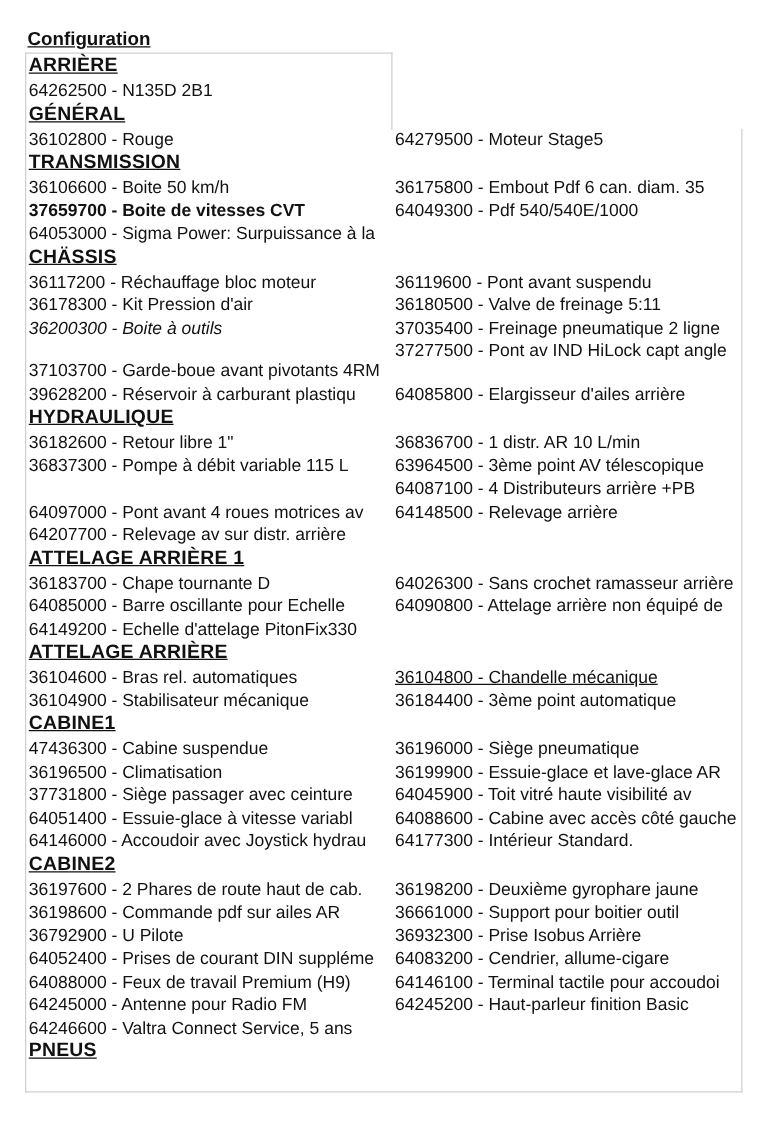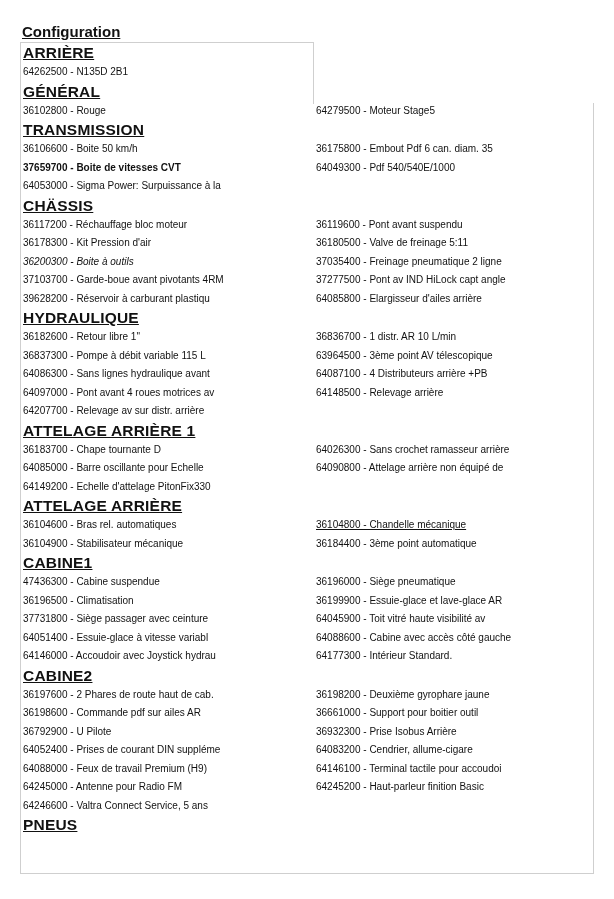--- a/index.html
+++ b/index.html
@@ -22,21 +22,21 @@
   }
   .content {
     position: absolute; left: 23px; top: 43px; width: 575px;
   }
   .section-title {
     font-size: 15.5px; font-weight: bold; text-decoration: underline;
     height: 20px; line-height: 20px; letter-spacing: 0.2px; white-space: nowrap;
   }
   .rows { display: grid; grid-template-columns: 293px 282px; }
   .item {
-    font-size: 10px; height: 18.5px; line-height: 18.5px;
+    font-size: 14px; height: 18.5px; line-height: 18.5px;
     white-space: nowrap; overflow: hidden;
   }
   .item.left { grid-column: 1; }
   .item.right { grid-column: 2; }
 </style>
 </head>
 <body>
 
 <div class="page-title">Configuration</div>
 <div class="frame-top"></div>
@@ -68,34 +68,33 @@
     </div>
     <div>
       <div class="section-title">CHÄSSIS</div>
       <div class="rows">
         <div class="item left" style="grid-row: 1;">36117200 - Réchauffage bloc moteur</div>
         <div class="item right" style="grid-row: 1;">36119600 - Pont avant suspendu</div>
         <div class="item left" style="grid-row: 2;">36178300 - Kit Pression d'air</div>
         <div class="item right" style="grid-row: 2;">36180500 - Valve de freinage 5:11</div>
         <div class="item left" style="grid-row: 3; font-style: italic;">36200300 - Boite à outils</div>
         <div class="item right" style="grid-row: 3;">37035400 - Freinage pneumatique 2 ligne</div>
-        <div class="item left" style="grid-row: 4;">37103700 - Garde-boue avant pivotants 4RM</div>
+        <div class="item left" style="grid-row: 4; margin-top: 16px;">37103700 - Garde-boue avant pivotants 4RM</div>
         <div class="item right" style="grid-row: 4;">37277500 - Pont av IND HiLock capt angle</div>
         <div class="item left" style="grid-row: 5;">39628200 - Réservoir à carburant plastiqu</div>
         <div class="item right" style="grid-row: 5;">64085800 - Elargisseur d'ailes arrière</div>
       </div>
     </div>
     <div>
       <div class="section-title">HYDRAULIQUE</div>
       <div class="rows">
         <div class="item left" style="grid-row: 1;">36182600 - Retour libre 1"</div>
         <div class="item right" style="grid-row: 1;">36836700 - 1 distr. AR 10 L/min</div>
         <div class="item left" style="grid-row: 2;">36837300 - Pompe à débit variable 115 L</div>
         <div class="item right" style="grid-row: 2;">63964500 - 3ème point AV télescopique</div>
-        <div class="item left" style="grid-row: 3;">64086300 - Sans lignes hydraulique avant</div>
         <div class="item right" style="grid-row: 3;">64087100 - 4 Distributeurs arrière +PB</div>
         <div class="item left" style="grid-row: 4;">64097000 - Pont avant 4 roues motrices av</div>
         <div class="item right" style="grid-row: 4;">64148500 - Relevage arrière</div>
         <div class="item left" style="grid-row: 5;">64207700 - Relevage av sur distr. arrière</div>
       </div>
     </div>
     <div>
       <div class="section-title">ATTELAGE ARRIÈRE 1</div>
       <div class="rows">
         <div class="item left" style="grid-row: 1;">36183700 - Chape tournante D</div>

